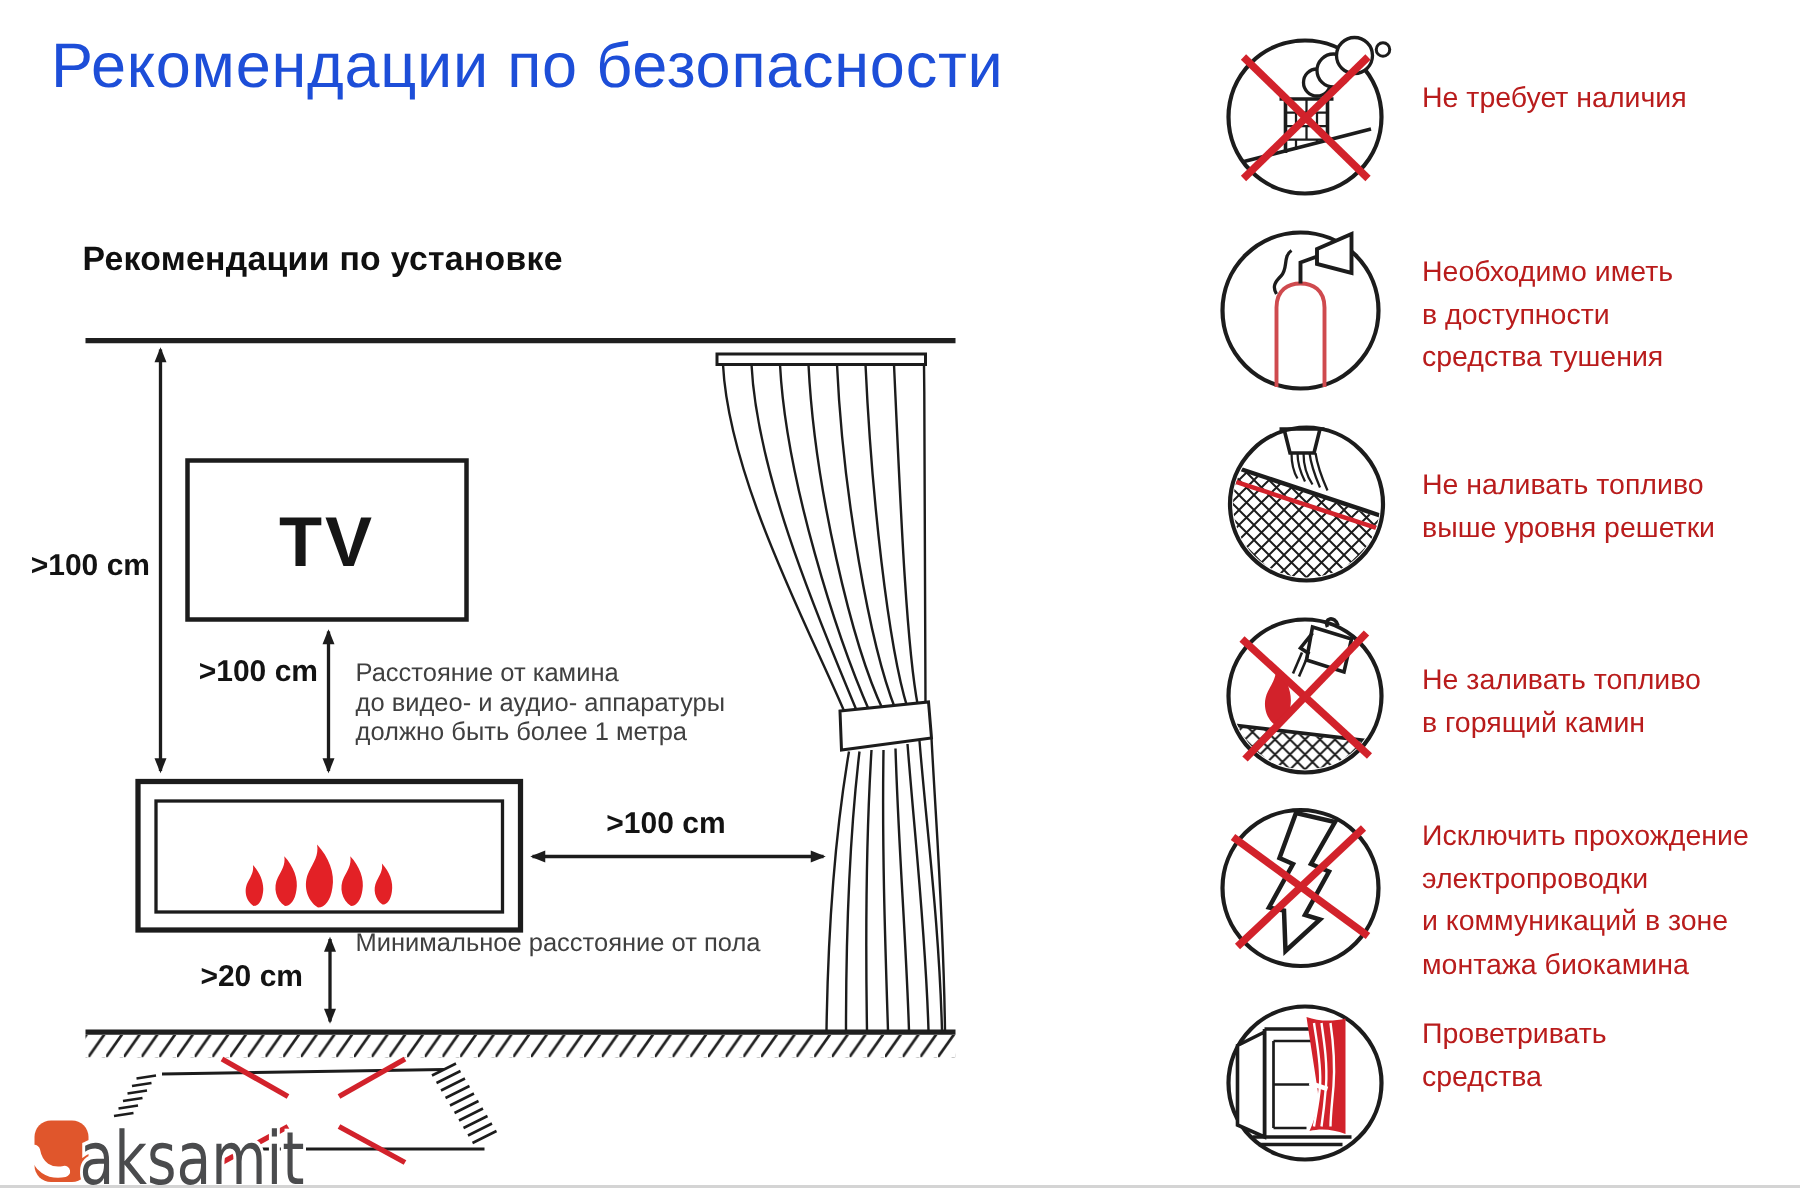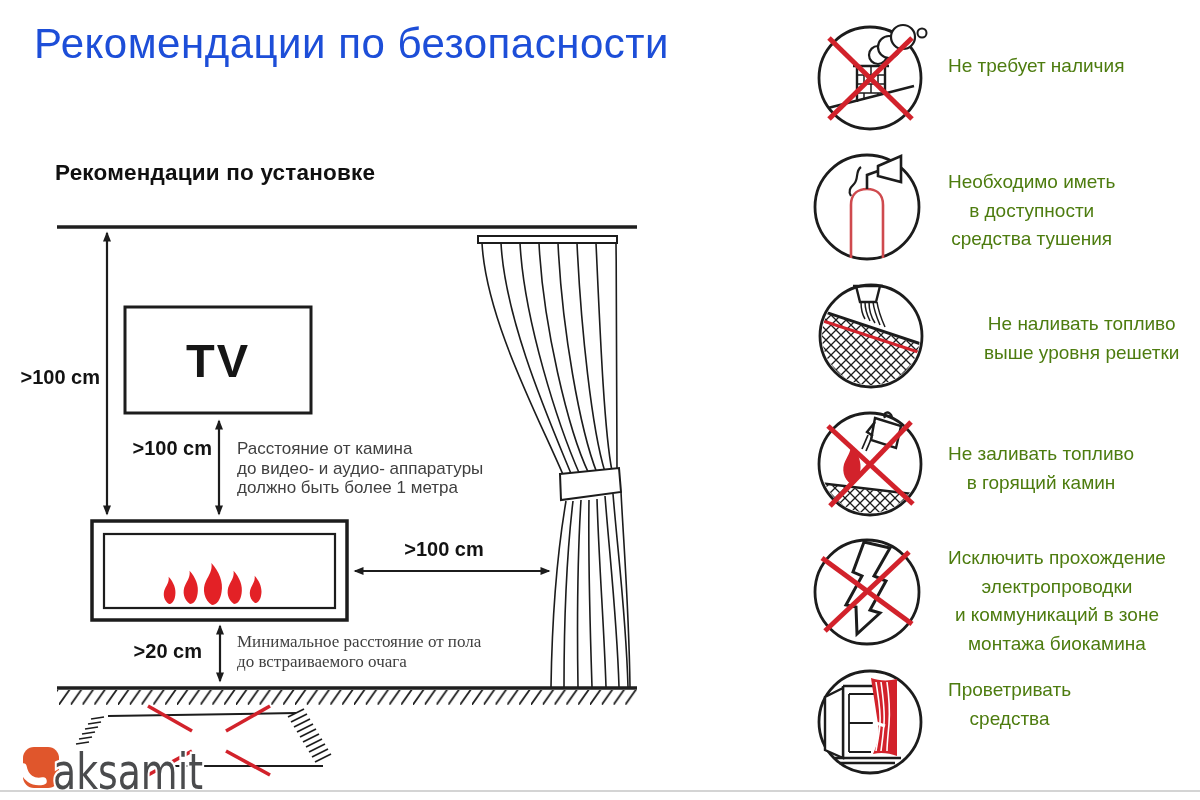--- a/index.html
+++ b/index.html
@@ -5,21 +5,21 @@
   html,body{margin:0;padding:0;background:#fff;}
   #stage{position:relative;width:1200px;height:800px;background:#fff;overflow:hidden;
          font-family:"Liberation Sans","DejaVu Sans",sans-serif;color:#1d1d1d;}
   .abs{position:absolute;}
   #page-title{left:34px;top:20px;font-size:42px;font-weight:400;letter-spacing:.5px;color:#1d4ed8;white-space:nowrap;}
   #install-heading{left:34px;top:160px;font-size:22.5px;font-weight:700;letter-spacing:.2px;color:#101010;white-space:nowrap;margin-left:21px;}
   .dim{font-size:20px;font-weight:700;color:#131313;white-space:nowrap;}
   .dim.r{text-align:right;}
   .dim.c{text-align:center;}
   .note{font-size:17px;line-height:19.5px;color:#404040;white-space:nowrap;}
-  .caption{font-size:19px;line-height:28.5px;color:#4d7c0f;white-space:nowrap;text-align:center;}
+  .caption{font-size:19px;line-height:28.5px;color:#b91c1c;white-space:nowrap;}
   .caption span{display:block;}
   #bottom-divider{left:0;top:790px;width:1200px;height:2px;background:#d4d4d4;}
   svg{display:block;}
   .lw{stroke:#1c1c1c;fill:none;}
 </style>
 </head>
 <body>
 
 <div id="stage">
 
@@ -131,23 +131,22 @@
   <div class="abs dim r" style="left:20px;top:366px;width:80px;">&gt;100 cm</div>
   <div class="abs dim r" style="left:132px;top:437px;width:80px;">&gt;100 cm</div>
   <div class="abs dim c" style="left:402px;top:538px;width:84px;">&gt;100 cm</div>
   <div class="abs dim r" style="left:122px;top:640px;width:80px;">&gt;20 cm</div>
 
   <div class="abs note" style="left:237px;top:439px;">
     <div>Расстояние от камина</div>
     <div>до видео- и аудио- аппаратуры</div>
     <div>должно быть более 1 метра</div>
   </div>
-  <div class="abs note" style="left:237px;top:632px;font-family:Liberation Serif, serif;">
+  <div class="abs note" style="left:237px;top:619px;">
     <div>Минимальное расстояние от пола</div>
-    <div>до встраиваемого очага</div>
   </div>
 
   <div class="abs" id="page-title">Рекомендации по безопасности</div>
   <div class="abs" id="install-heading">Рекомендации по установке</div>
 
   <svg class="abs" style="left:815px;top:22px;" width="112" height="112" overflow="visible">
     <circle cx="55" cy="56" r="51" class="lw" stroke-width="2.8"></circle>
     <line x1="13" y1="86" x2="99" y2="64" class="lw" stroke-width="2.5"></line>
     <g class="lw" stroke-width="2.4">
       <path d="M42,80 L42,44 M70,73 L70,44 M38,44 L74,44"></path>
@@ -205,21 +204,21 @@
       <path d="M40,6 L44,22 L60,22 L64,6 M37,6 L67,6"></path>
       <g stroke-width="1.5">
         <path d="M45,22 C45,29 46,34 49,39"></path>
         <path d="M49,22 C49,30 51,35 54,41"></path>
         <path d="M53,22 C53,30 55,37 59,43"></path>
         <path d="M57,22 C58,30 61,38 64,45"></path>
         <path d="M61,22 C62,29 65,38 69,47"></path>
       </g>
     </g>
   </svg>
-  <div class="abs caption" style="left:948px;top:310px;margin-left:36px;">
+  <div class="abs caption" style="left:948px;top:310px;">
     <span>Не наливать топливо</span>
     <span>выше уровня решетки</span>
   </div>
 
   <svg class="abs" style="left:815px;top:408px;" width="112" height="112" overflow="visible">
     <defs>
         <clipPath id="clip4">
           <circle cx="55" cy="56" r="49"></circle>
         </clipPath>
       </defs>

